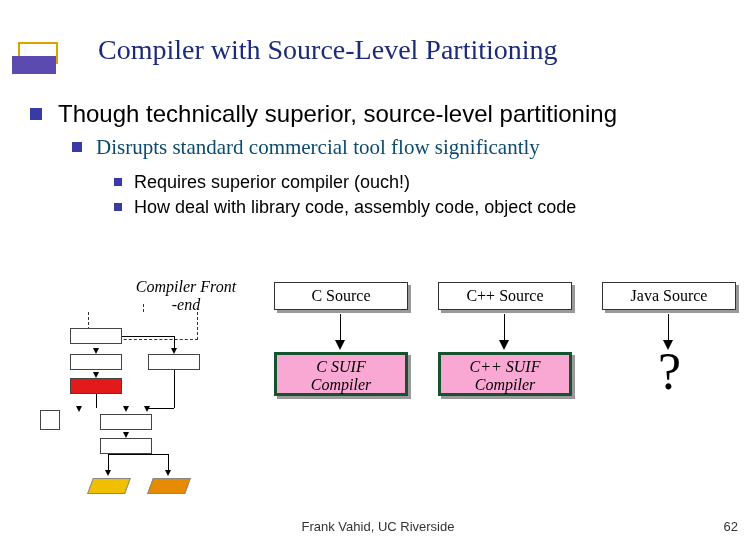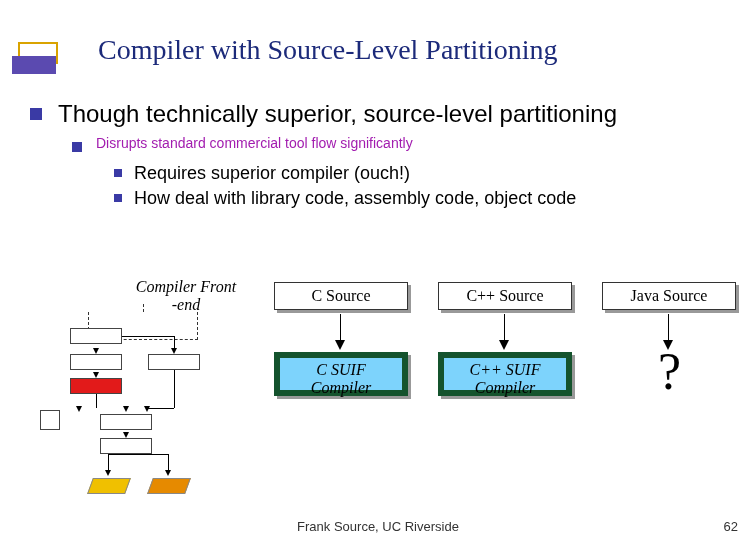--- a/index.html
+++ b/index.html
@@ -57,23 +57,24 @@
     content: "";
     position: absolute;
     left: 0; top: 8px;
     width: 12px; height: 12px;
     background: #3a3aa5;
   }
   .bul2 {
     position: relative;
     padding-left: 46px;
     margin-left: 20px;
-    font-size: 14px;
-    color: #a21caf;
+    font-size: 21px;
+    color: #0c4a6e;
     margin-bottom: 12px;
+    font-family: Liberation Serif, serif;
   }
   .bul2::before {
     content: "";
     position: absolute;
     left: 22px; top: 7px;
     width: 10px; height: 10px;
     background: #3a3aa5;
   }
   .bul3 {
     position: relative;
@@ -141,22 +142,22 @@
     box-shadow: 3px 3px 0 #999;
     text-align: center;
     font-family: "Times New Roman", serif;
     font-size: 16px;
     line-height: 26px;
   }
   .comp-box {
     position: absolute;
     width: 134px;
     height: 44px;
-    background: #7dd3fc;
-    border: 6px solid #14532d;
+    background: #f9a8d4;
+    border: 3px solid #14532d;
     box-shadow: 3px 3px 0 #999;
     text-align: center;
     font-family: "Times New Roman", serif;
     font-style: italic;
     font-size: 16px;
     line-height: 1.15;
     padding-top: 3px;
   }
   .qmark {
     position: absolute;
@@ -272,14 +273,14 @@
   <div class="arrow" style="left:623px; top:62px;"></div>
 
   <div class="comp-box" style="left:234px; top:74px; white-space:pre-line;">C SUIF
 Compiler</div>
   <div class="comp-box" style="left:398px; top:74px; white-space:pre-line;">C++ SUIF
 Compiler</div>
 
   <div class="qmark" style="left:618px; top:64px;">?</div>
 </div>
 
-<div class="footer">Frank Source, UC Riverside</div>
+<div class="footer">Frank Vahid, UC Riverside</div>
 <div class="pagenum">62</div>
 
 </body></html>

